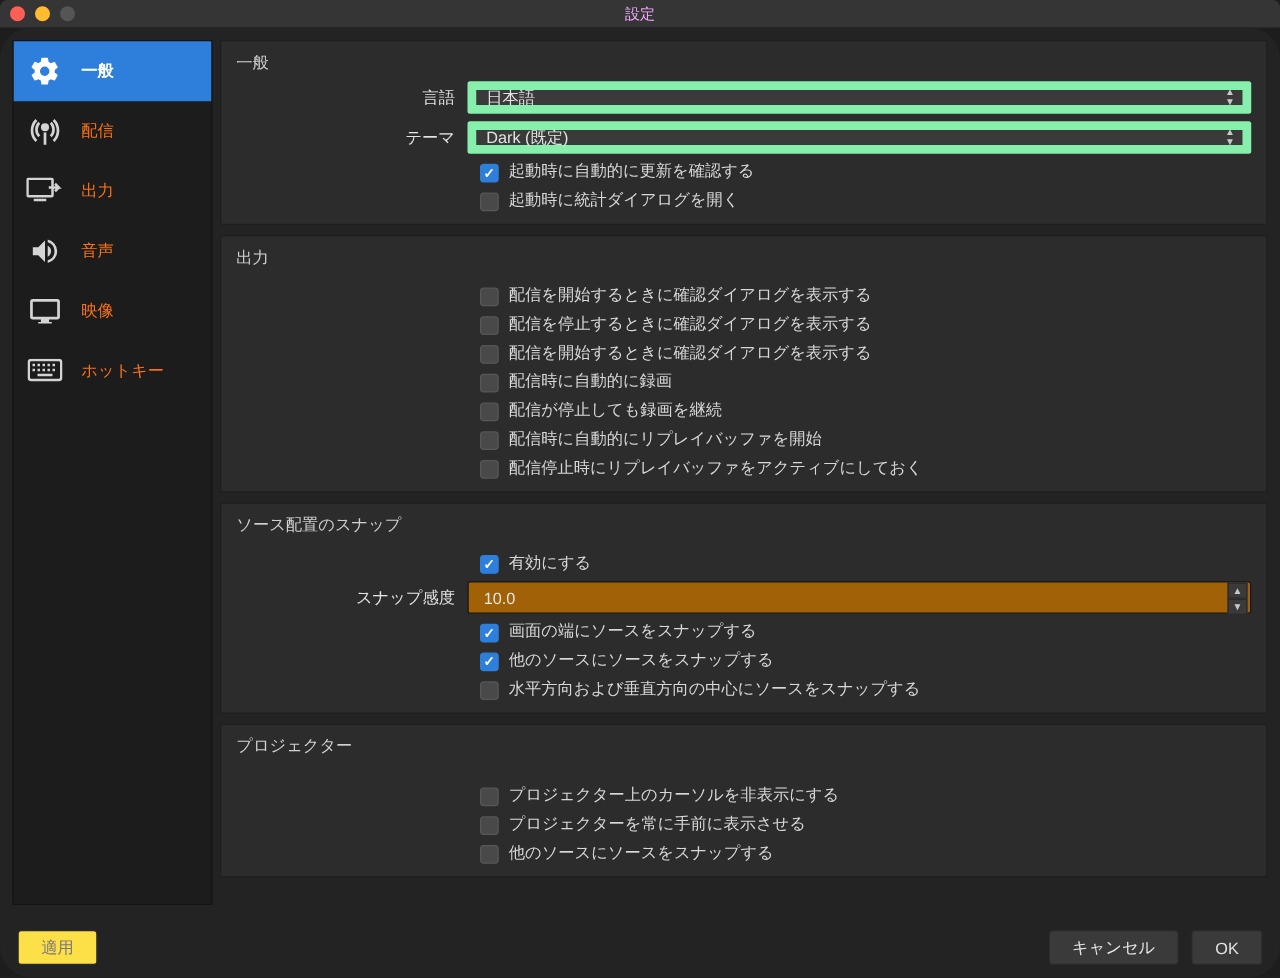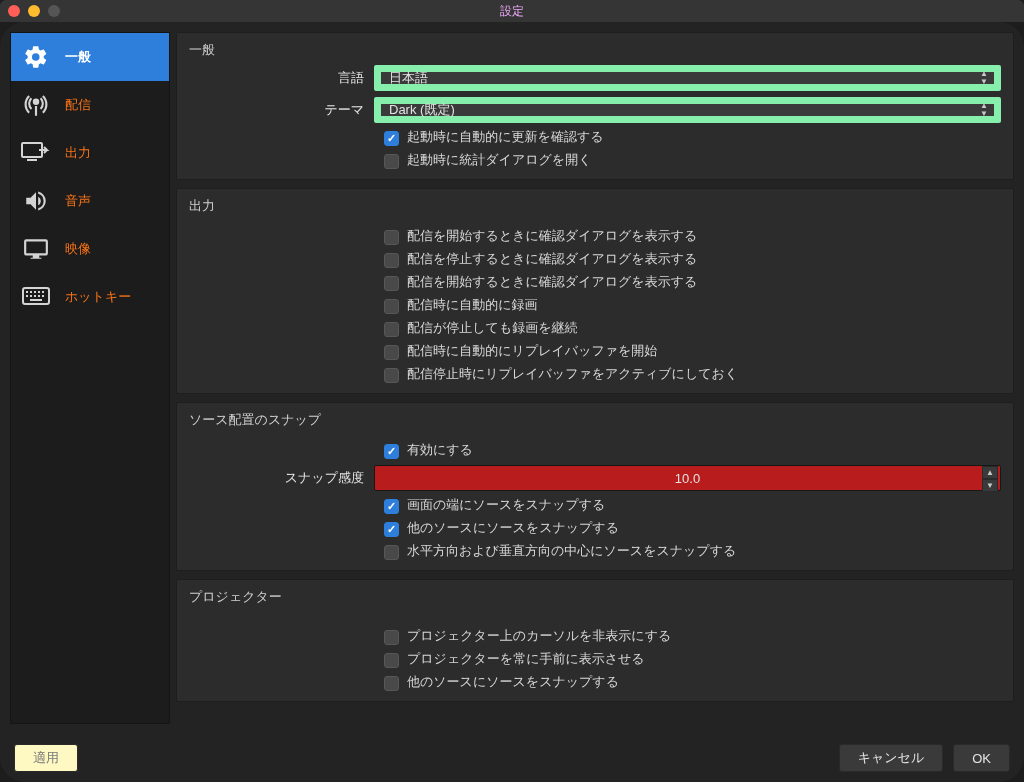--- a/index.html
+++ b/index.html
@@ -121,30 +121,29 @@
   .select-like .stepper {
     position: absolute; right: 2px; top: 2px; bottom: 2px;
     width: 16px;
     display: flex; flex-direction: column;
     justify-content: center;
   }
   .select-like .stepper span {
     font-size: 8px; line-height: 8px; color: #c9c9c9; text-align: center;
   }
   .num-input {
-    background: #b91c1c;
+    background: #a16207;
     color: #e3e3e3;
     border: 1px solid #171717;
     border-radius: 2px;
     height: 26px;
     display: flex;
     align-items: center;
-    padding: 0 24px;
+    padding: 0 12px;
     position: relative;
-    justify-content: center;
   }
   .num-input .stepper {
     position: absolute; right: 2px; top: 0; bottom: 0;
     width: 16px;
     display: flex; flex-direction: column;
   }
   .num-input .stepper span {
     flex: 1;
     background: #3a3a3a;
     font-size: 8px; line-height: 11px; color: #c9c9c9; text-align: center;
@@ -179,21 +178,21 @@
     height: 28px;
     padding: 0 18px;
     background: #3a3a3a;
     color: #e4e4e4;
     border: 1px solid #2a2a2a;
     border-radius: 3px;
     display: inline-flex; align-items: center; justify-content: center;
     font-size: 13px;
     cursor: pointer;
   }
-  .btn.disabled { color: #7a7a7a; background:#fef9c3;text-align:center; }
+  .btn.disabled { color: #7a7a7a; background:#fde047;text-align:center; }
   .footer .spacer { flex: 1; }
 </style>
 </head>
 <body>
 
 <div class="titlebar">
   <div class="traffic-lights">
     <span class="tl-close"></span>
     <span class="tl-min"></span>
     <span class="tl-max"></span>

